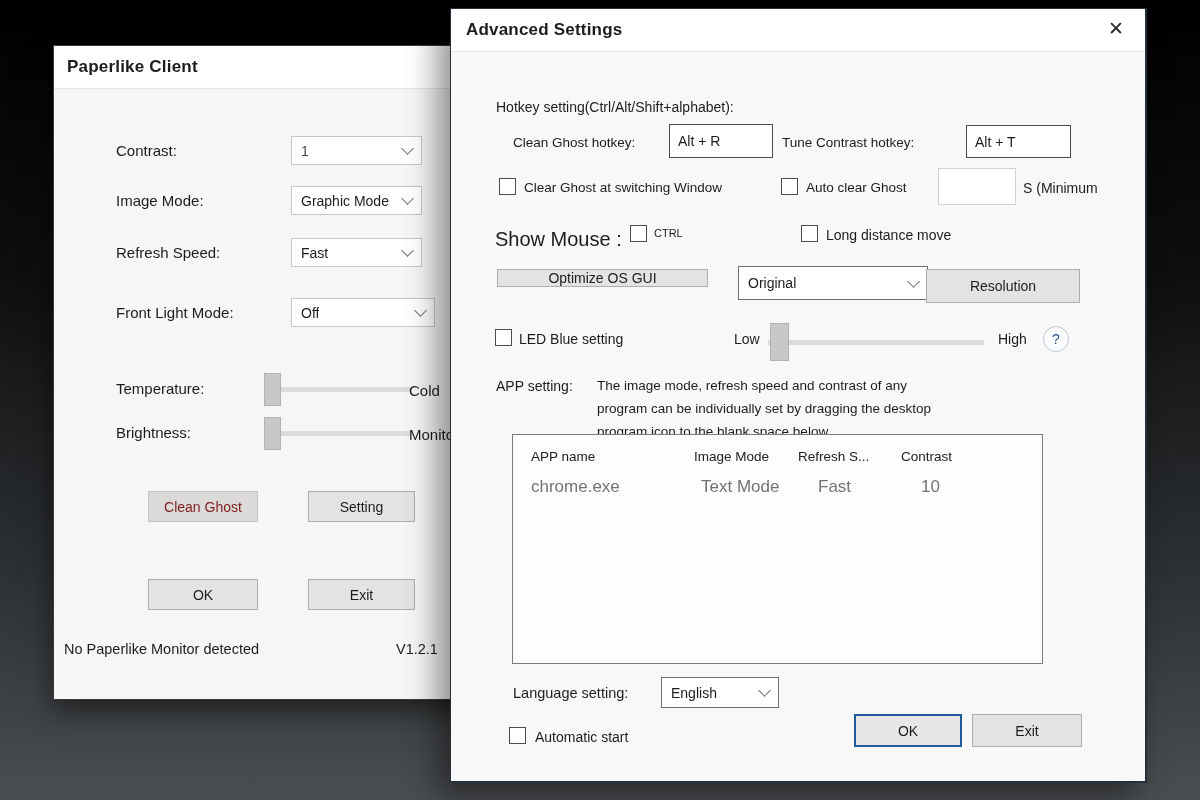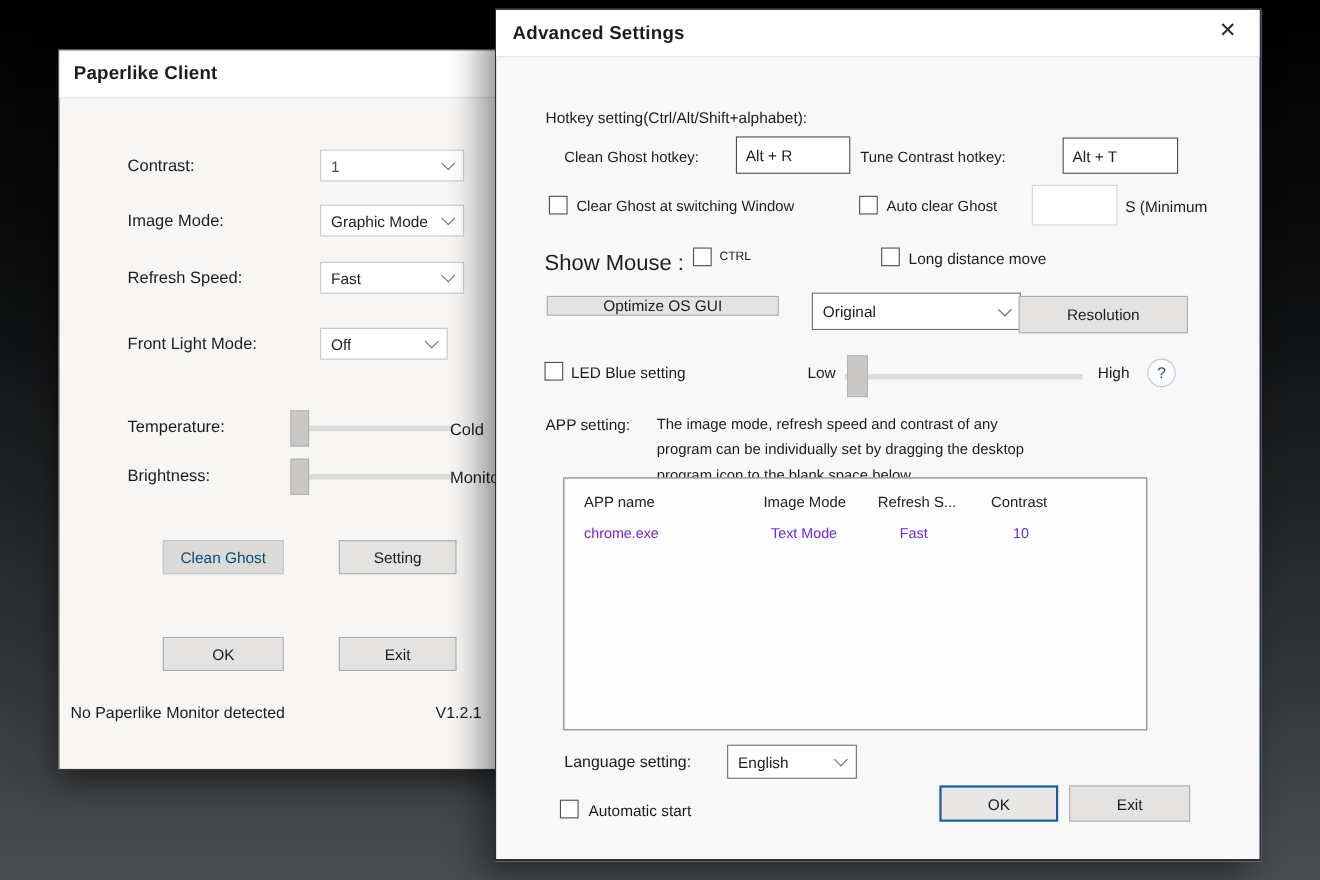--- a/index.html
+++ b/index.html
@@ -27,33 +27,33 @@
   .label{position:absolute;font-size:15px;white-space:nowrap}
   .s-label{position:absolute;font-size:13.5px;white-space:nowrap}
   .dd{position:absolute;background:#fff;border:1px solid #c6c6c6;display:flex;align-items:center;
       justify-content:space-between;padding:0 9px;box-sizing:border-box}
   .dd.dark{border-color:#6e6e6e}
   .dd .val{font-size:14px;white-space:nowrap;overflow:hidden}
   .chev{width:8px;height:8px;border-right:1.7px solid #6f6f6f;border-bottom:1.7px solid #6f6f6f;
         transform:rotate(45deg);margin-top:-4px;flex:none}
   .btn{position:absolute;background:#e4e3e2;border:1px solid #adadad;display:flex;align-items:center;
        justify-content:center;font-size:14px;box-sizing:border-box;white-space:nowrap}
-  .btn.disabled{color:#0c4a6e;background:#dbdad9;border-color:#c4c4c4}
+  .btn.disabled{color:#7f1d1d;background:#dbdad9;border-color:#c4c4c4}
   .btn.focused{border:2px solid #1f5c99;background:#e8e7e6}
   .cb{position:absolute;width:17px;height:17px;background:#fff;border:1.5px solid #4d4d4d;box-sizing:border-box}
   .tinput{position:absolute;background:#fff;border:1px solid #4b4b4b;box-sizing:border-box;font-size:14px;
           display:flex;align-items:center;padding:0 8px;white-space:nowrap}
   .tinput.light{border-color:#d2d2d2}
   .track{position:absolute;height:5px;background:#dddcdb}
   .thumb{position:absolute;background:#c9c8c7;border:1px solid #b3b2b1;box-sizing:border-box}
   .help{position:absolute;width:26px;height:26px;border-radius:50%;border:1.5px solid #bcc8d8;color:#2b4f86;
         display:flex;align-items:center;justify-content:center;font-size:14px;background:#fbfcfe;box-sizing:border-box}
   #app-table{position:absolute;left:61px;top:425px;width:529px;height:228px;background:#fdfdfd;border:1px solid #7c7c7c}
   .th{position:absolute;font-size:13.5px;color:#222;white-space:nowrap}
-  .td{position:absolute;font-size:13px;color:#6d28d9;white-space:nowrap}
+  .td{position:absolute;font-size:17px;color:#737373;white-space:nowrap}
   .desc-line{position:absolute;font-size:13.5px;white-space:nowrap}
   .statusbar-text{position:absolute;font-size:14.5px;white-space:nowrap}
 </style>
 </head>
 <body>
 
 <div class="win" id="client-win">
   <div class="titlebar">
     <div class="title">Paperlike Client</div>
   </div>
@@ -70,21 +70,21 @@
     <span class="chev"></span>
   </div>
 
   <div class="label" style="left:62px;top:198px">Refresh Speed:</div>
   <div class="dd" style="left:237px;top:192px;width:131px;height:29px">
     <span class="val">Fast</span>
     <span class="chev"></span>
   </div>
 
   <div class="label" style="left:62px;top:258px">Front Light Mode:</div>
-  <div class="dd" style="left:237px;top:252px;width:116px;height:29px">
+  <div class="dd" style="left:237px;top:252px;width:144px;height:29px">
     <span class="val">Off</span>
     <span class="chev"></span>
   </div>
 
   <div class="label" style="left:62px;top:334px">Temperature:</div>
   <div class="track" style="left:212px;top:341px;width:146px"></div>
   <div class="thumb" style="left:210px;top:327px;width:17px;height:33px"></div>
   <div class="label" style="left:355px;top:336px">Cold</div>
 
   <div class="label" style="left:62px;top:378px">Brightness:</div>

